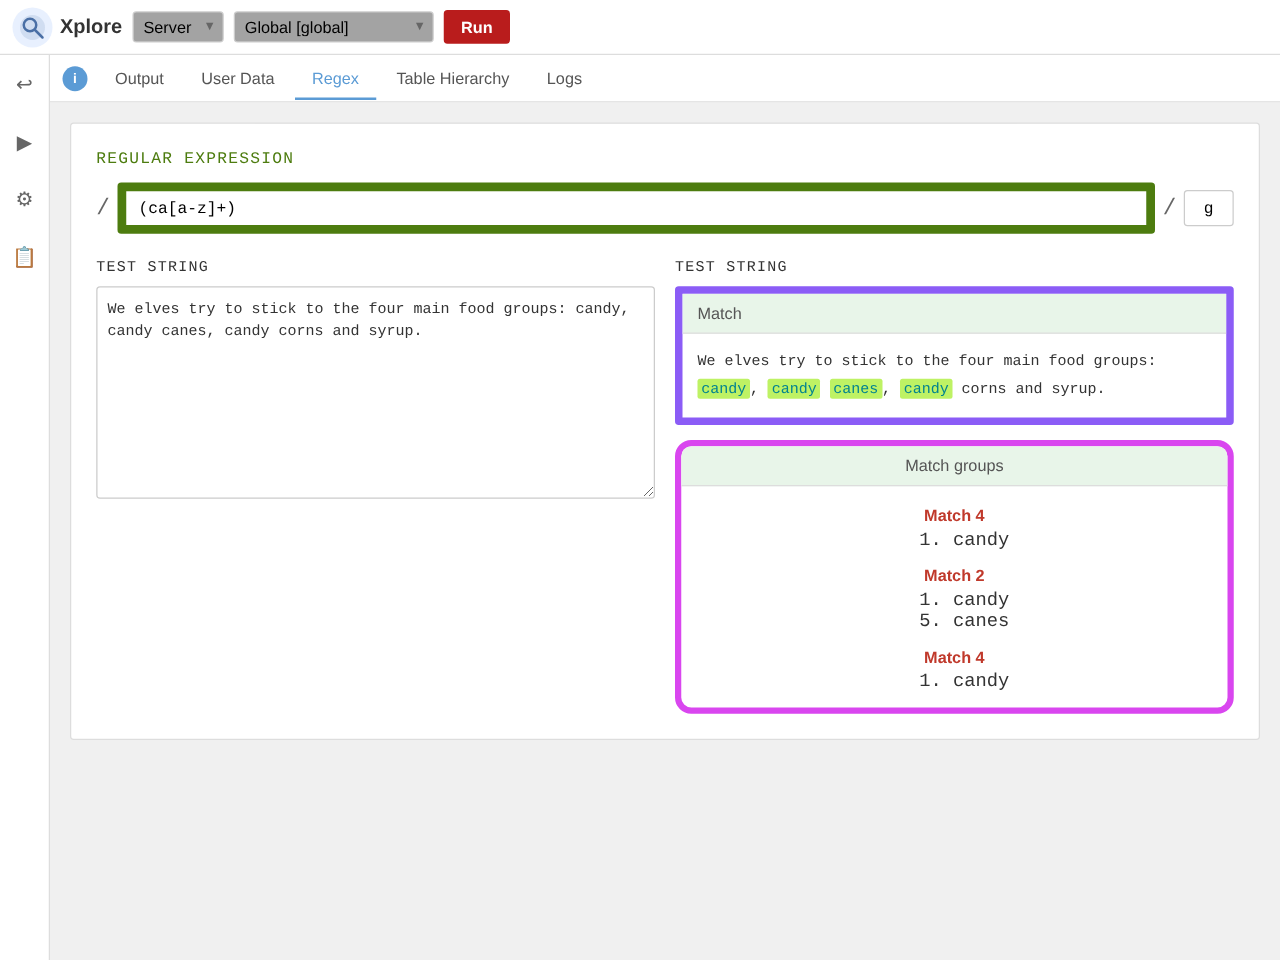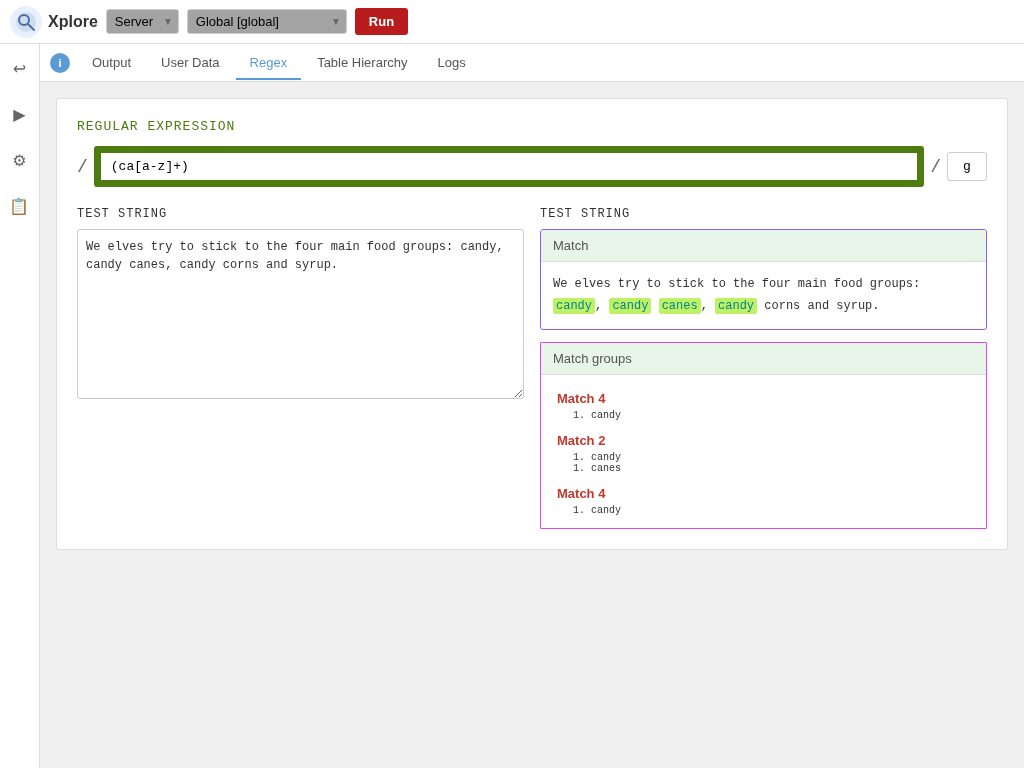--- a/index.html
+++ b/index.html
@@ -96,45 +96,45 @@
     .sub-title {
       font-family: 'Courier New', monospace; font-size: 12px; color: #333;
       margin-bottom: 8px; letter-spacing: 1px;
     }
     .test-textarea {
       width: 100%; height: 170px; border: 1px solid #ccc; border-radius: 3px;
       padding: 8px; font-family: 'Courier New', monospace; font-size: 12px;
       resize: both; color: #333; line-height: 1.5;
     }
     .match-box {
-      border: 1px solid #8b5cf6; border-radius: 3px; margin-bottom: 12px; overflow: hidden;
+      border: 6px solid #8b5cf6; border-radius: 3px; margin-bottom: 12px; overflow: hidden;
     }
     .match-header {
       background: #e8f5e9; padding: 8px 12px; font-size: 13px; color: #555; border-bottom: 1px solid #ddd;
     }
     .match-body {
       padding: 12px; font-family: 'Courier New', monospace; font-size: 12px; line-height: 1.8; color: #333;
     }
     .highlight {
       background: #bef264; color: #00838f; padding: 1px 3px; border-radius: 2px;
     }
 
     .match-groups-box {
-      border: 1px solid #d946ef; border-radius: 1px; overflow: hidden;
+      border: 5px solid #d946ef; border-radius: 13px; overflow: hidden; text-align: center;
     }
     .match-groups-header {
       background: #e8f5e9; padding: 8px 12px; font-size: 13px; color: #555; border-bottom: 1px solid #ddd;
     }
     .match-groups-body { padding: 12px 16px; }
     .match-title {
       color: #c0392b; font-size: 13px; font-weight: bold; margin-top: 12px; margin-bottom: 4px;
     }
     .match-title:first-child { margin-top: 4px; }
     .match-item {
-      font-family: 'Courier New', monospace; font-size: 10px; color: #333; padding-left: 16px;
+      font-family: 'Courier New', monospace; font-size: 15px; color: #333; padding-left: 16px;
     }
 
     
     .content-panel::-webkit-scrollbar { width: 8px; }
     .content-panel::-webkit-scrollbar-track { background: #f0f0f0; }
     .content-panel::-webkit-scrollbar-thumb { background: #ccc; border-radius: 4px; }
   </style>
 </head>
 <body>
 
@@ -225,21 +225,21 @@
             <div class="match-groups-box">
               <div class="match-groups-header">Match groups</div>
               <div class="match-groups-body">
 
                 <div class="match-title">Match 4</div>
                 <div class="match-item">1. candy</div>
 
                 <div class="match-title">Match 2</div>
                 <div class="match-item">1. candy</div>
 
-                <div class="match-item">1. canes</div>
+                <div class="match-item">5. canes</div>
 
                 <div class="match-title">Match 4</div>
                 <div class="match-item">1. candy</div>
 
               </div>
             </div>
 
           </div>
         </div>
 

